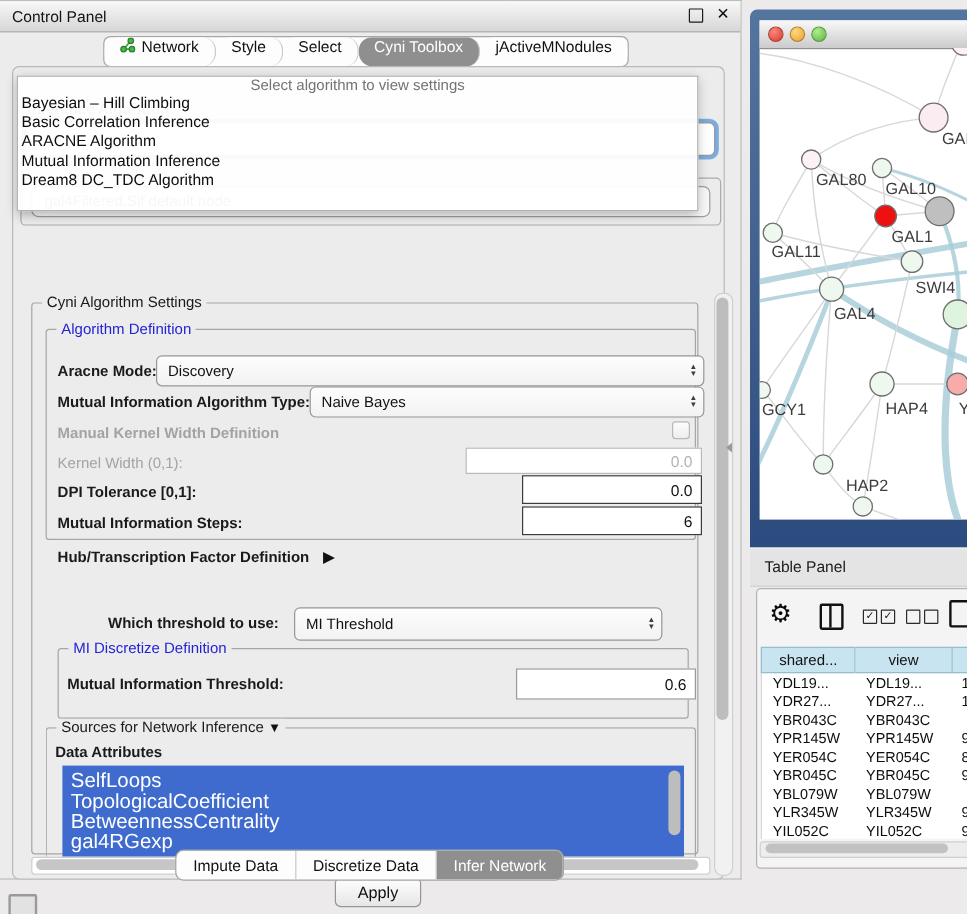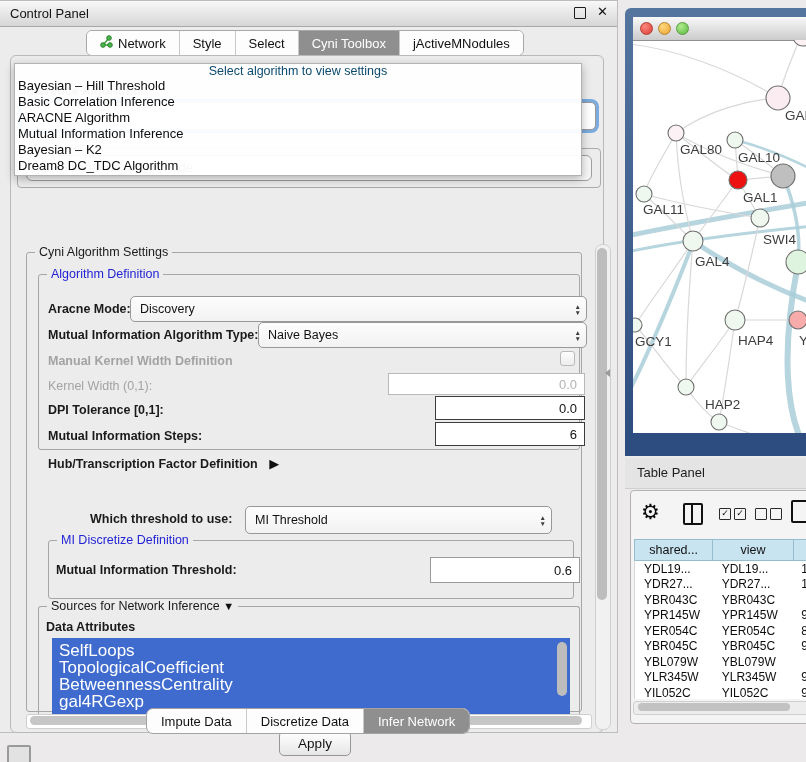--- a/index.html
+++ b/index.html
@@ -14,34 +14,34 @@
 
   
   #control-panel{left:0;top:8;width:617px;height:731px;background:#ececec;border:1px solid #bdbdbd;border-left:none;}
   #cp-titlebar{left:0;top:0;right:0;height:25px;background:linear-gradient(#f8f8f8,#d6d6d6);border-bottom:1px solid #a8a8a8;}
   #cp-title{left:10px;top:5px;font-size:13px;color:#141414;}
   #cp-float{right:31px;top:6px;width:10px;height:10px;border:1.6px solid #1c1c1c;border-radius:1px;}
   #cp-close{right:9px;top:3px;font-size:13px;font-weight:bold;color:#111;}
 
   
   #tab-strip{left:86px;top:29px;height:24px;display:flex;border:1px solid #a7a7a7;border-radius:6px;overflow:hidden;background:#fdfdfd;}
-  .tab{display:flex;align-items:center;gap:5px;padding:0 13px;font-size:13px;color:#111;background:#fdfdfd;border-right:1px solid #c9c9c9;white-space:nowrap;}
+  .tab{display:flex;align-items:flex-start;gap:5px;padding:0 13px;font-size:13px;color:#111;background:#fdfdfd;border-right:1px solid #c9c9c9;white-space:nowrap;border-radius:11px;}
   .tab:last-child{border-right:none;}
   .tab.selected{background:#8f8f8f;color:#fff;}
 
   
   #tab-content{left:10px;top:54px;width:592px;height:676px;border:1px solid #b9b9b9;border-radius:6px;background:#ececec;}
   #ghost-label{left:12px;top:28px;font-weight:bold;color:#666;}
   #ghost-combo{left:10px;top:46px;width:573px;height:26px;background:#fff;border:1px solid #9a9a9a;border-radius:5px;box-shadow:0 0 0 3px rgba(95,155,220,.8);}
   #ghost-group{left:6px;top:92px;width:582px;height:38px;border:1px solid #ababab;border-radius:4px;}
   #ghost-field{left:8px;top:6px;right:8px;height:24px;background:#f7f7f7;border:1px solid #9e9e9e;border-radius:6px;display:flex;align-items:center;padding-left:10px;color:#5a5a5a;}
 
   
   #algo-popup{left:14px;top:62px;width:566px;height:111px;background:rgba(255,255,255,.95);border:1px solid #b2b2b2;box-shadow:0 3px 9px rgba(0,0,0,.28);z-index:50;}
-  #algo-placeholder{top:0;left:0;right:0;height:14px;text-align:center;color:#0c4a6e;font-size:12.5px;}
+  #algo-placeholder{top:0;left:0;right:0;height:14px;text-align:center;color:#737373;font-size:12.5px;}
   #algo-items{left:3px;top:14px;right:0;}
   .algo-item{height:16px;line-height:16px;font-size:13px;color:#0d0d0d;white-space:nowrap;}
   .algo-item.bold{font-weight:normal;}
 
   
   #scrollpane{left:13px;top:188px;width:586px;height:484px;}
   #viewport{left:0;top:0;width:567px;height:470px;overflow:hidden;}
   #vscroll{left:571px;top:0;width:14px;height:484px;background:#f1f1f1;border:1px solid #cfcfcf;border-radius:7px;}
   #vscroll .thumb{left:1px;top:3px;width:10px;height:352px;background:#bdbdbd;border-radius:6px;}
   #hscroll{left:2px;top:470px;width:564px;height:13px;background:#fff;border:1px solid #cfcfcf;border-radius:3px;}
@@ -231,25 +231,24 @@
           <div class="abs thumb"></div>
         </div>
     </div>
 
     <div class="abs" id="apply-btn">Apply</div>
   </div>
 
   <div class="abs" id="algo-popup">
     <div class="abs" id="algo-placeholder">Select algorithm to view settings</div>
     <div class="abs" id="algo-items">
-        <div class="algo-item">Bayesian – Hill Threshold</div>
+        <div class="algo-item">Bayesian – Hill Climbing</div>
         <div class="algo-item">Basic Correlation Inference</div>
         <div class="algo-item bold">ARACNE Algorithm</div>
         <div class="algo-item">Mutual Information Inference</div>
-        <div class="algo-item">Bayesian – K2</div>
         <div class="algo-item">Dream8 DC_TDC Algorithm</div>
       </div>
   </div>
 
   <div class="abs" id="bottom-tabs">
       <div class="btab">Impute Data</div>
       <div class="btab">Discretize Data</div>
       <div class="btab selected">Infer Network</div>
     </div>
 </div>

